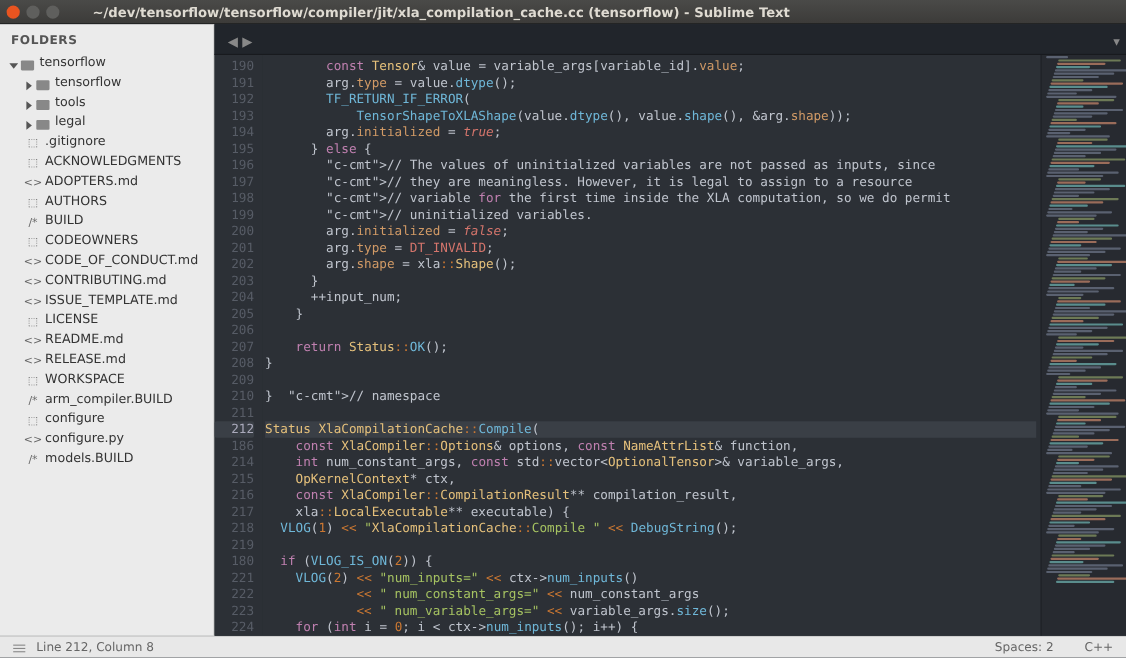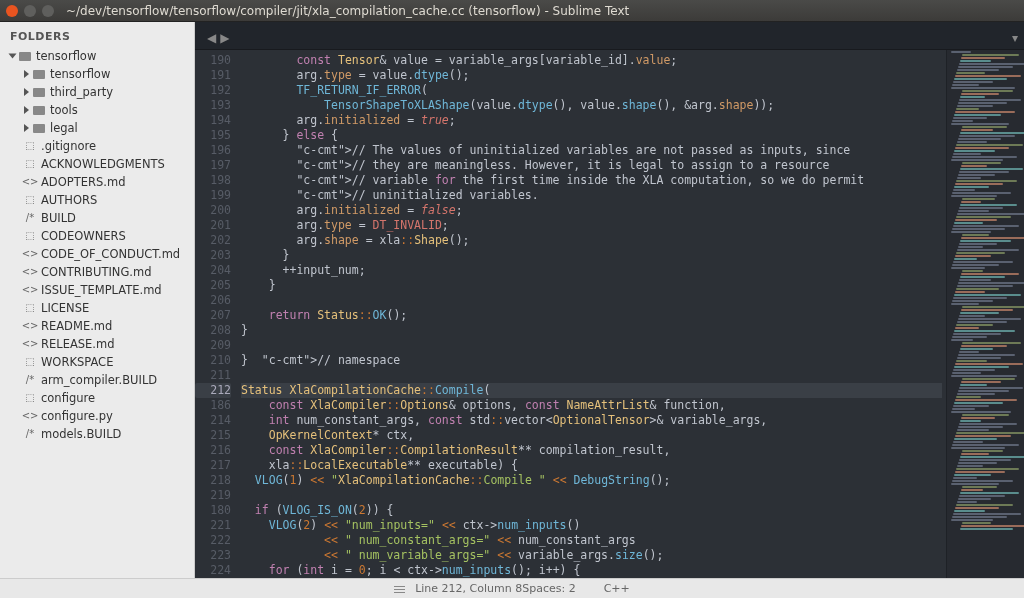--- a/index.html
+++ b/index.html
@@ -29,21 +29,21 @@
 .main { display: flex; height: 556px; }
 .sidebar {
   width: 195px;
   background: #ebebeb;
   color: #333;
   padding: 6px 0;
   border-right: 1px solid #ccc;
   overflow: hidden;
 }
 .sidebar-header { font-weight: bold; font-size: 11px; padding: 2px 10px 4px; color: #555; letter-spacing: .5px; }
-.tree-item { display: flex; align-items: center; padding: 1px 4px 1px var(--indent,10px); font-size: 11.5px; color: #333; line-height: 16px; cursor: default; white-space: nowrap; }
+.tree-item { display: flex; align-items: flex-end; padding: 1px 4px 1px var(--indent,10px); font-size: 11.5px; color: #333; line-height: 16px; cursor: default; white-space: nowrap; }
 .tree-item .tri {
   width: 0; height: 0; border-top: 4px solid transparent; border-bottom: 4px solid transparent;
   border-left: 5px solid #555; margin-right: 4px;
 }
 .tree-item.open .tri { transform: rotate(90deg); }
 .tree-item .ico {
   width: 12px; height: 10px; margin-right: 5px; display:inline-flex; align-items:center; justify-content:center;
 }
 .folder { background: #888; width: 12px; height: 9px; border-radius: 1px; }
 .file { font-size: 10px; color: #666; width: 14px; text-align:center; }
@@ -55,63 +55,56 @@
 .editor-area { flex:1; display:flex; overflow:hidden; font-family: "DejaVu Sans Mono","Consolas",monospace; font-size: 11.5px; line-height: 15px; }
 .gutter { width: 44px; background:#2c3036; color:#575c66; text-align:right; padding: 3px 8px 0 0; user-select:none; }
 .gutter .ln { height: 15px; }
 .gutter .ln.active { background:#3a3f46; color:#aab; border-radius:2px; }
 .code { flex:1; background:#2c3036; color:#c0c5ce; padding: 3px 4px 0 2px; white-space: pre; overflow:hidden; position:relative; }
 .code .row { height: 15px; }
 .code .row.active { background:#3a3f46; }
 .minimap { width: 78px; background: #272a30; border-left:1px solid #1e2126; position:relative; overflow:hidden; }
 .minimap .mm-line { height:2px; margin:1px 4px; border-radius:1px; }
 .mm-a { background:#5a6170; } .mm-b { background:#6d7a56; } .mm-c{ background:#9a6c5a; } .mm-d{ background:#5a8d8d; }
-.statusbar { height: 20px; background: #e8e8e8; color: #666; font-size: 11px; display:flex; align-items:center; padding: 0 12px; justify-content:center; border-top:1px solid #ccc; }
+.statusbar { height: 20px; background: #e8e8e8; color: #666; font-size: 11px; display:flex; align-items:center; padding: 0 12px; justify-content:space-between; border-top:1px solid #ccc; }
 .statusbar .right { display:flex; gap:28px; }
 .c-kw{color:#c080b0;} .c-op{color:#cc7832;}
 .c-num{color:#cc7832;} .c-str{color:#a5c261;}
 .c-fn{color:#6fb7d8;} .c-cls{color:#e5c07b;} .c-mem{color:#d19a66;} .c-kc{color:#d5756c;}
 .c-bool{color:#d5756c; font-style:italic;}
 .sb-menu { width:11px; height:9px; display:inline-block; }
 .sb-menu span { display:block; height:1px; background:#888; margin:2px 0; }
 </style>
 </head>
 <body>
 
 <div class="titlebar">
   <span class="dot close"></span>
   <span class="dot min"></span>
   <span class="dot max"></span>
-  <span style="margin-left:6px;font-weight:normal;">~/dev/tensorflow/tensorflow/compiler/jit/xla_compilation_cache.cc (tensorflow) - Sublime Text</span>
+  <span style="margin-left:24px;font-weight:bold;">~/dev/tensorflow/tensorflow/compiler/jit/xla_compilation_cache.cc (tensorflow) - Sublime Text</span>
 </div>
 
 <div class="main">
   <div class="sidebar">
     <div class="sidebar-header">FOLDERS</div>
     <div id="tree">
         <div class="tree-item open" style="--indent: 10px;">
           <span class="tri"></span>
           <span class="ico">
             <span class="folder"></span>
           </span>
           <span>tensorflow</span>
         </div>
         <div class="tree-item" style="--indent: 24px;">
           <span class="tri"></span>
           <span class="ico">
             <span class="folder"></span>
           </span>
           <span>tensorflow</span>
-        </div>
-        <div class="tree-item" style="--indent: 24px;">
-          <span class="tri"></span>
-          <span class="ico">
-            <span class="folder"></span>
-          </span>
-          <span>third_party</span>
         </div>
         <div class="tree-item" style="--indent: 24px;">
           <span class="tri"></span>
           <span class="ico">
             <span class="folder"></span>
           </span>
           <span>tools</span>
         </div>
         <div class="tree-item" style="--indent: 24px;">
           <span class="tri"></span>

